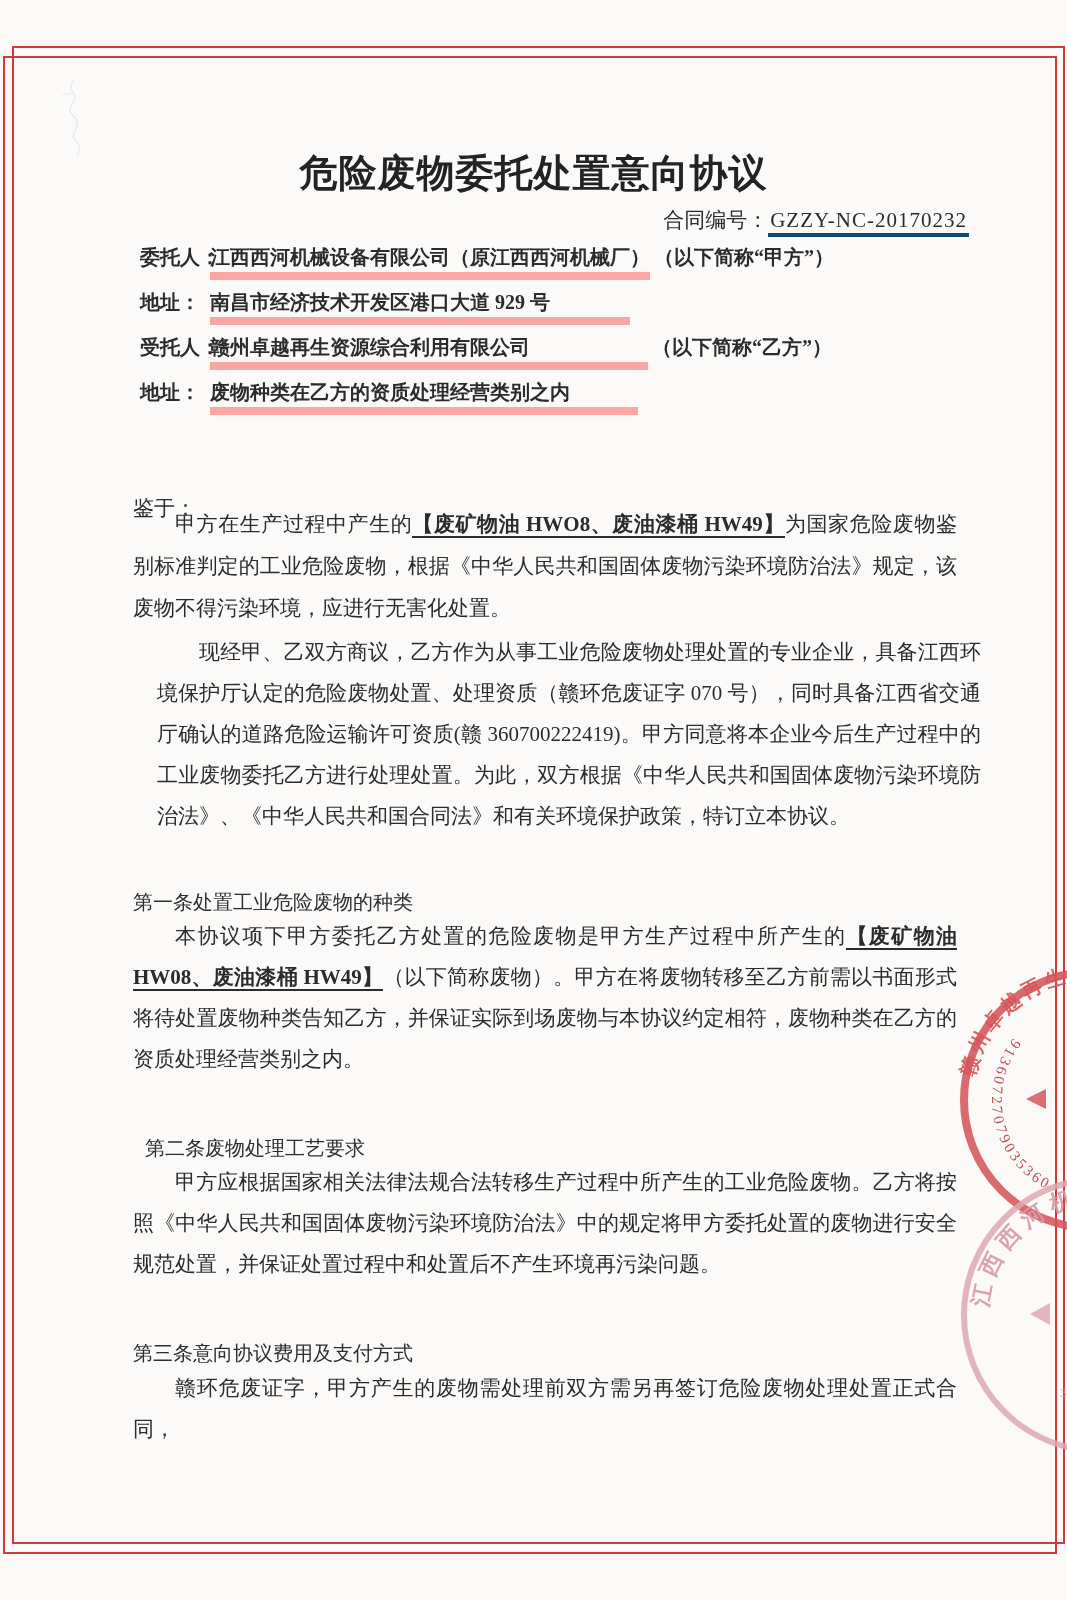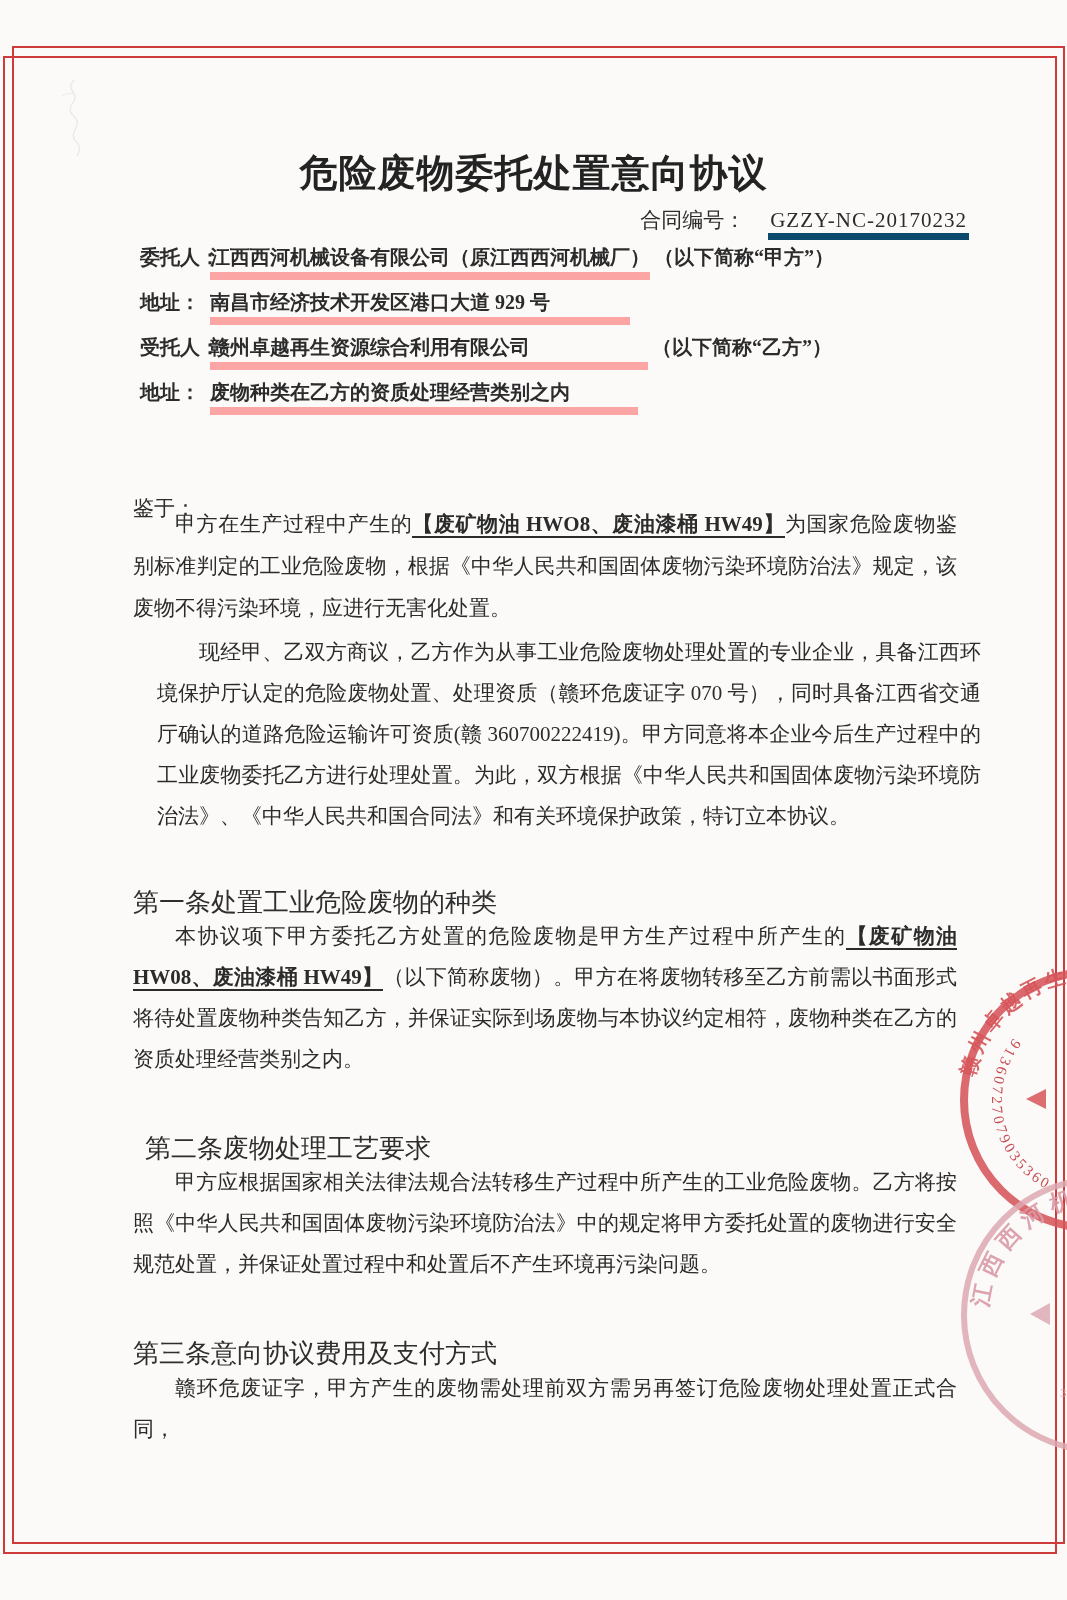--- a/index.html
+++ b/index.html
@@ -20,40 +20,39 @@
   .title{
     position:absolute;left:0;top:148px;width:1067px;
     text-align:center;font-size:38px;font-weight:bold;
     letter-spacing:1px;color:#232323;
   }
   .contract-line{
     position:absolute;left:133px;top:206px;width:836px;
     text-align:right;font-size:21px;color:#2b2b2b;
   }
   .contract-no{
-    border-bottom:7px solid #0c4a6e;padding:0 2px 1px 2px;
+    border-bottom:4px solid #0c4a6e;padding:0 2px 1px 2px;
     letter-spacing:1px;
-    margin-left:23px;
   }
 
   .parties{position:absolute;left:140px;top:244px;width:830px;}
   .party-row{height:45px;font-size:20px;font-weight:bold;white-space:nowrap;}
   .party-label{display:inline-block;width:70px;}
   .party-value{
     display:inline-block;border-bottom:8px solid #fca5a5;
     padding-bottom:1px;
   }
   .party-suffix{padding-left:4px;}
   .mw420{min-width:420px;} .mw438{min-width:438px;} .mw428{min-width:428px;}
 
   .body-block{position:absolute;left:133px;width:824px;font-size:21px;line-height:41px;}
   .jp{text-align:justify;text-justify:inter-character;margin:0;}
   .indent{text-indent:2em;}
   .em-seg{font-weight:bold;border-bottom:2px solid #2b2b2b;}
-  .heading{font-size:26px;color:#2e2e2e;}
+  .heading{font-size:20px;color:#2e2e2e;}
 
   .stamp{position:absolute;pointer-events:none;}
   .stamp-upper{left:942px;top:950px;}
   .stamp-lower{left:950px;top:1165px;}
 
   .scribble{position:absolute;left:42px;top:72px;opacity:.5;}
 </style>
 </head>
 <body>
 

